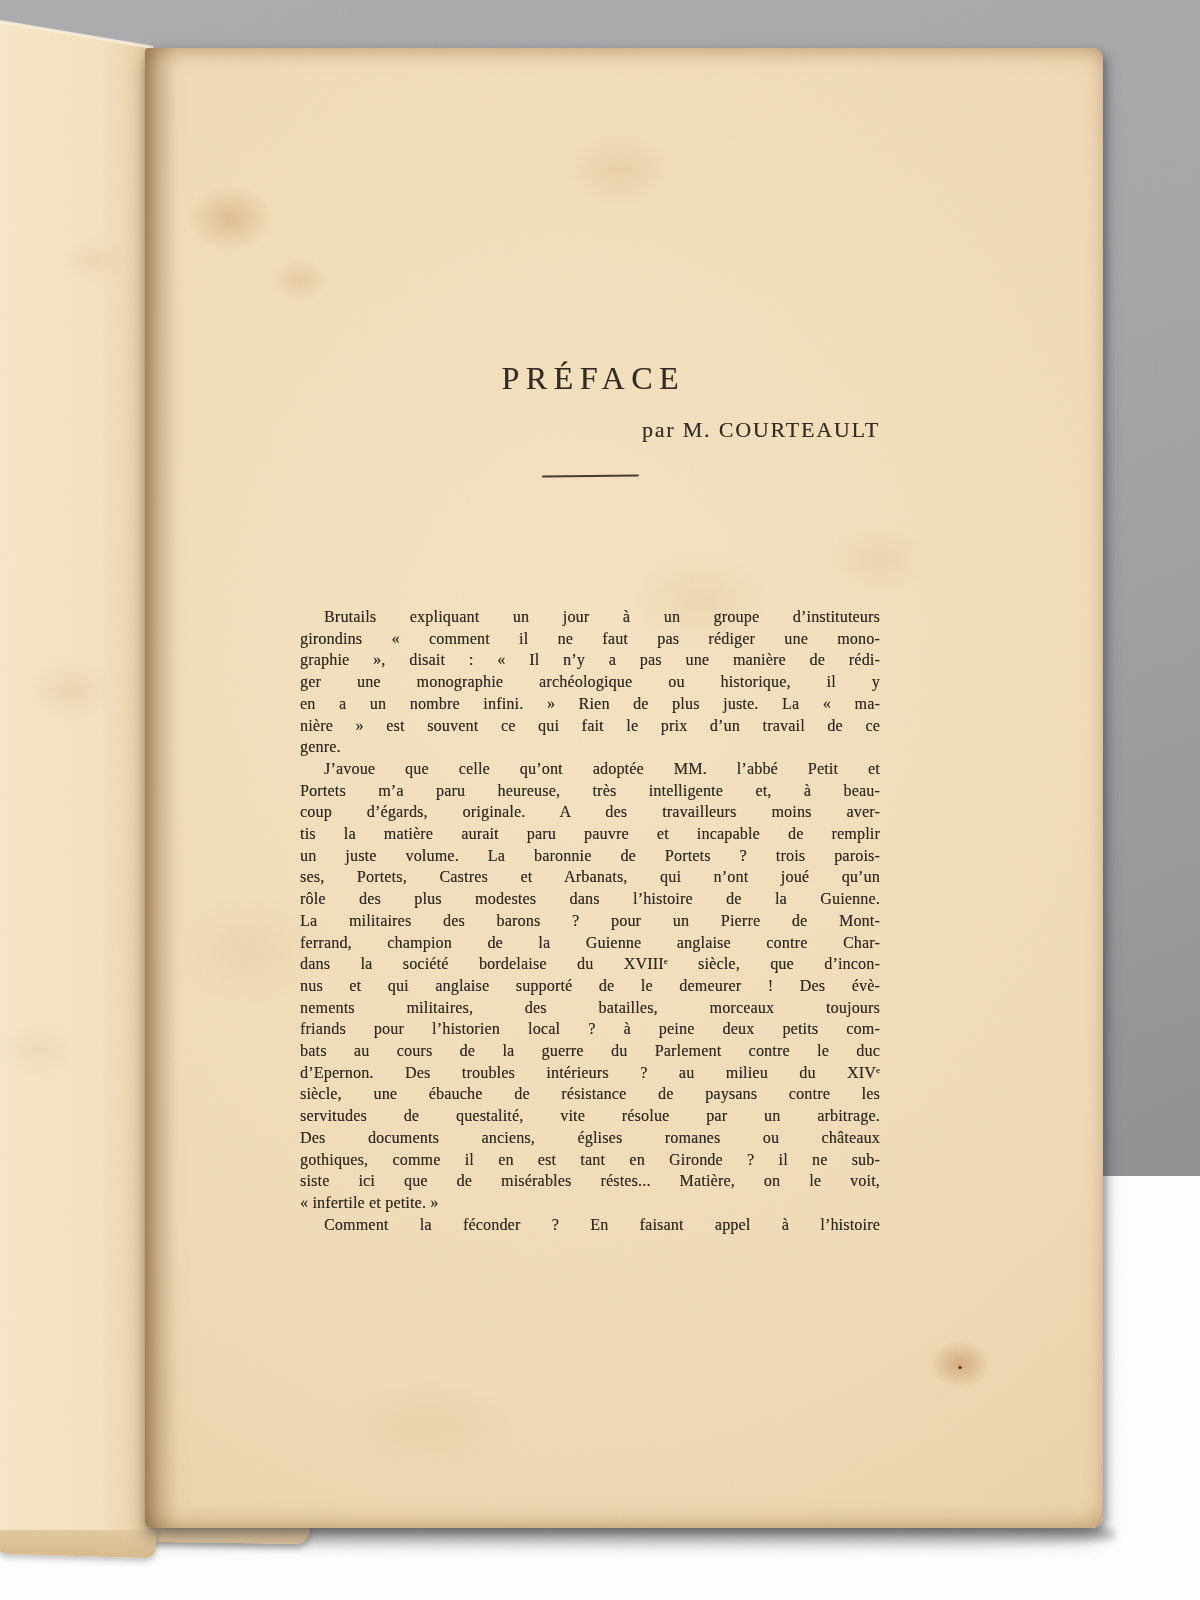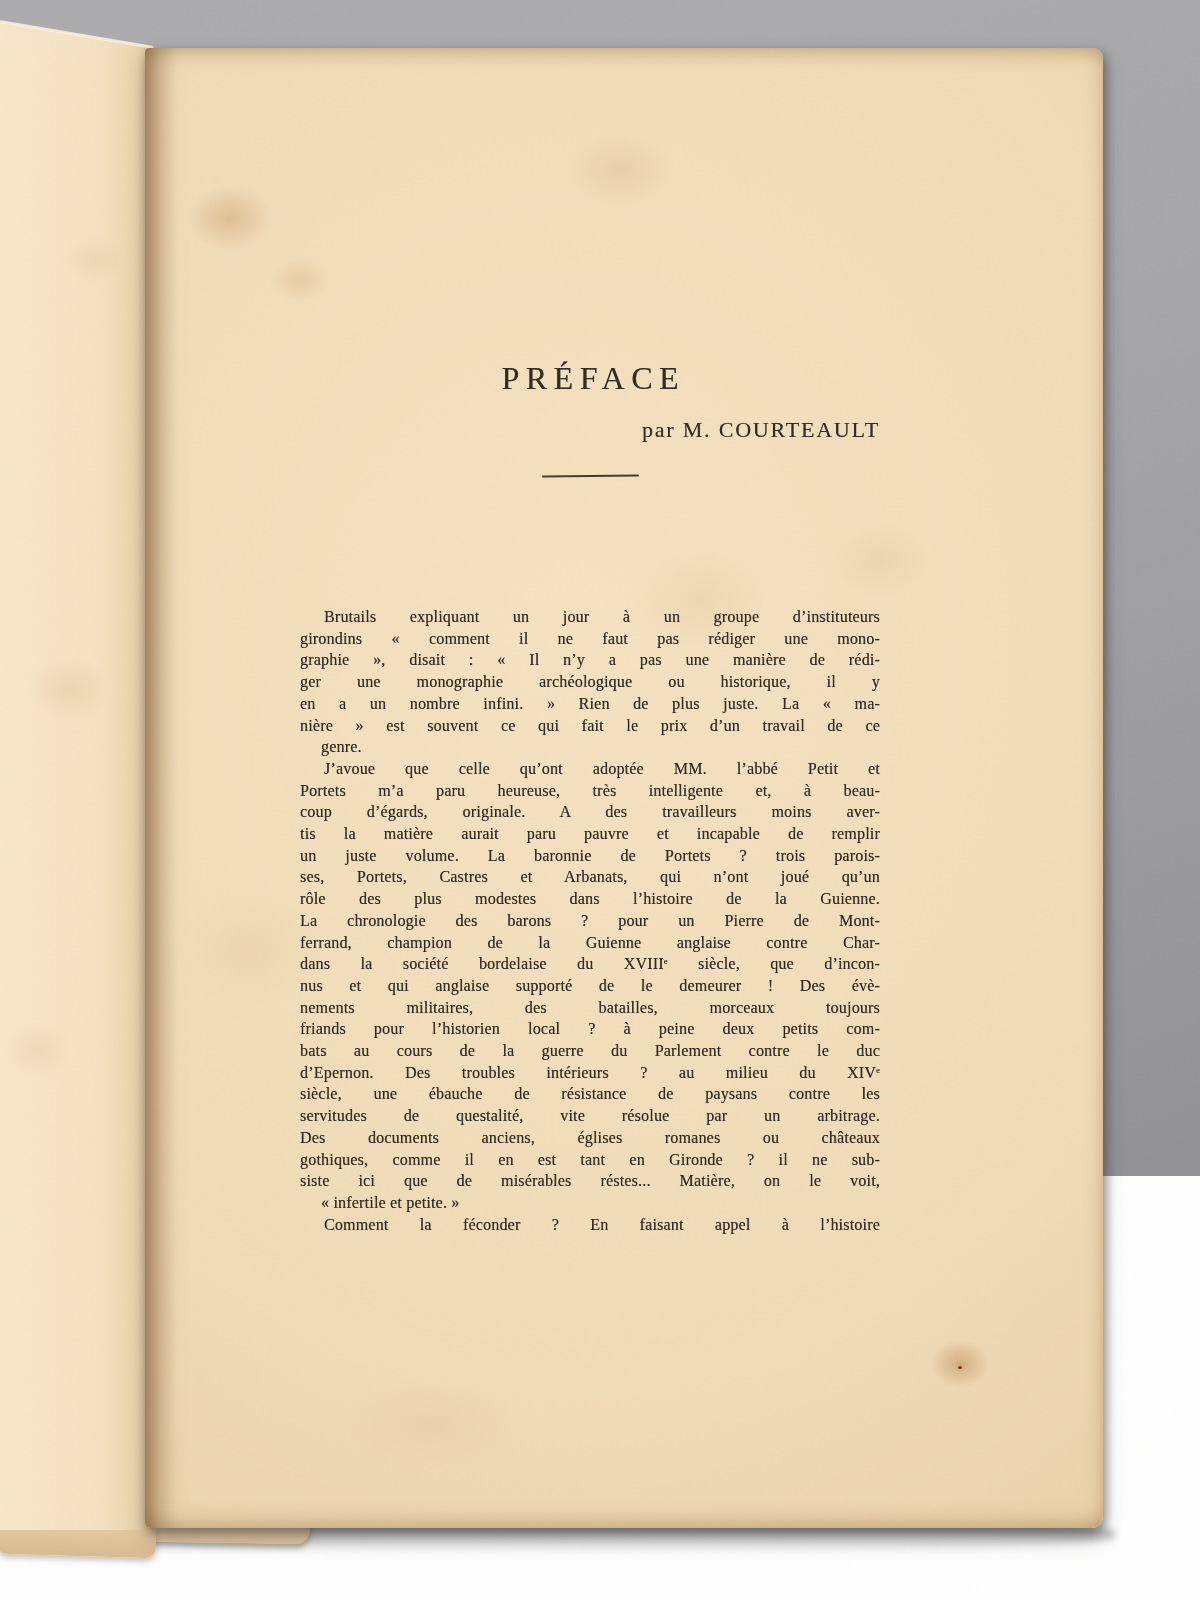--- a/index.html
+++ b/index.html
@@ -100,21 +100,21 @@
   }
   .text-block{
     position:absolute;top:558px;left:0;width:580px;
     font-size:16px;line-height:21.7px;
     text-shadow:.3px .3px 0 rgba(46,40,33,.5);
   }
   .line{
     text-align:justify;text-align-last:justify;
     letter-spacing:.2px;overflow:hidden;white-space:normal;
   }
-  .line.last{text-align-last:left;margin-left:21px;}
+  .line.last{text-align-last:left;}
   .line.indent{text-indent:24px;}
   .line sup{font-size:.55em;vertical-align:.55em;line-height:0;letter-spacing:0;}
   
   .grain{
     position:absolute;inset:0;z-index:9;opacity:.5;pointer-events:none;
   }
 </style>
 </head>
 <body>
 
@@ -140,21 +140,21 @@
           <div class="line">en a un nombre infini. » Rien de plus juste. La « ma-</div>
           <div class="line">nière » est souvent ce qui fait le prix d’un travail de ce</div>
           <div class="line last">genre.</div>
           <div class="line indent">J’avoue que celle qu’ont adoptée MM. l’abbé Petit et</div>
           <div class="line">Portets m’a paru heureuse, très intelligente et, à beau-</div>
           <div class="line">coup d’égards, originale. A des travailleurs moins aver-</div>
           <div class="line">tis la matière aurait paru pauvre et incapable de remplir</div>
           <div class="line">un juste volume. La baronnie de Portets ? trois parois-</div>
           <div class="line">ses, Portets, Castres et Arbanats, qui n’ont joué qu’un</div>
           <div class="line">rôle des plus modestes dans l’histoire de la Guienne.</div>
-          <div class="line">La chronologie des barons ? pour un Pierre de Mont-</div>
+          <div class="line">La militaires des barons ? pour un Pierre de Mont-</div>
           <div class="line">ferrand, champion de la Guienne anglaise contre Char-</div>
           <div class="line">dans la société bordelaise du XVIII<sup>e</sup> siècle, que d’incon-</div>
           <div class="line">nus et qui anglaise supporté de le demeurer ! Des évè-</div>
           <div class="line">nements militaires, des batailles, morceaux toujours</div>
           <div class="line">friands pour l’historien local ? à peine deux petits com-</div>
           <div class="line">bats au cours de la guerre du Parlement contre le duc</div>
           <div class="line">d’Epernon. Des troubles intérieurs ? au milieu du XIV<sup>e</sup></div>
           <div class="line">siècle, une ébauche de résistance de paysans contre les</div>
           <div class="line">servitudes de questalité, vite résolue par un arbitrage.</div>
           <div class="line">Des documents anciens, églises romanes ou châteaux</div>

